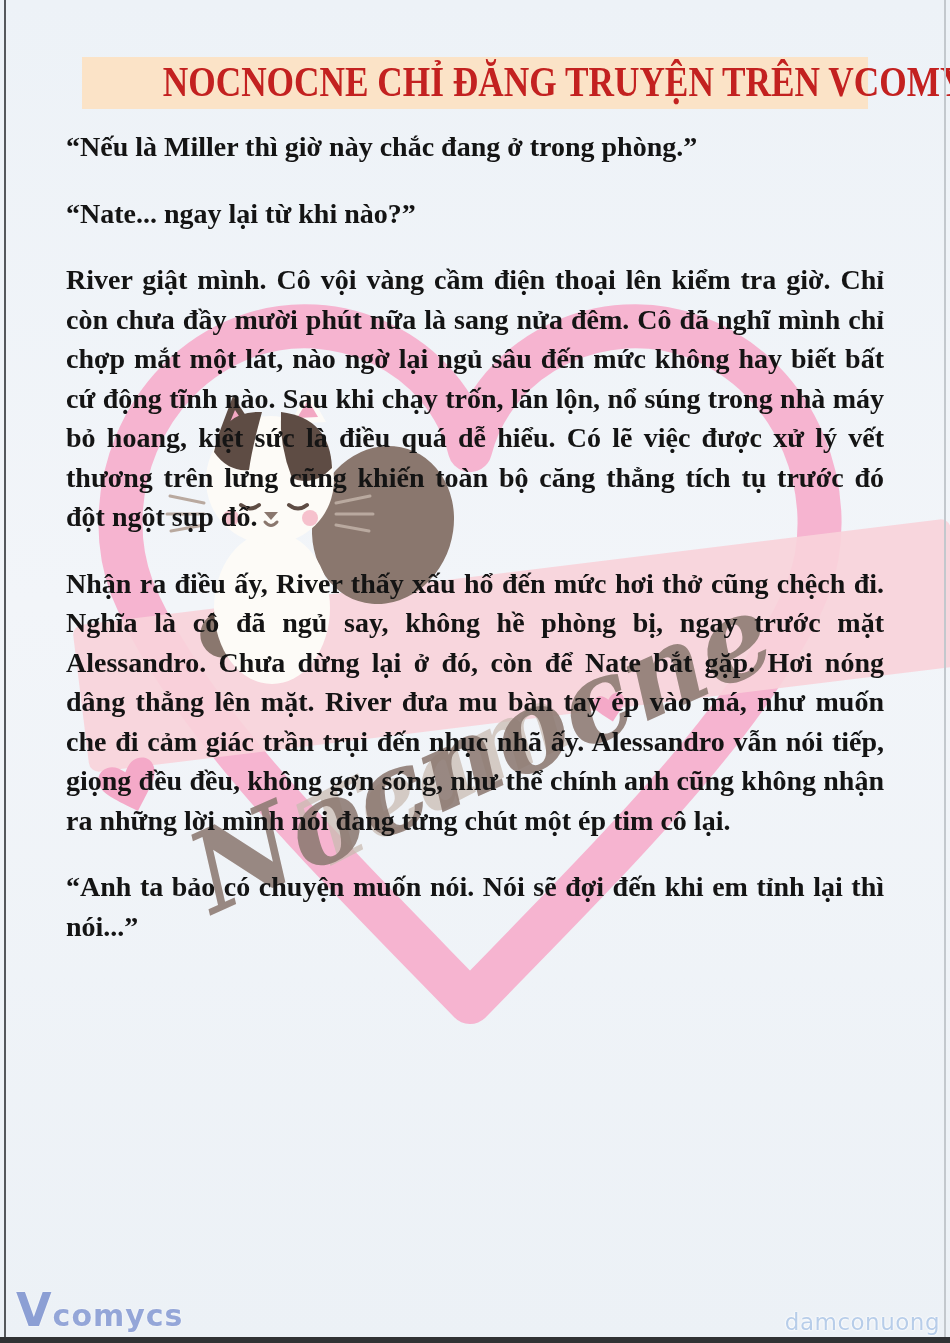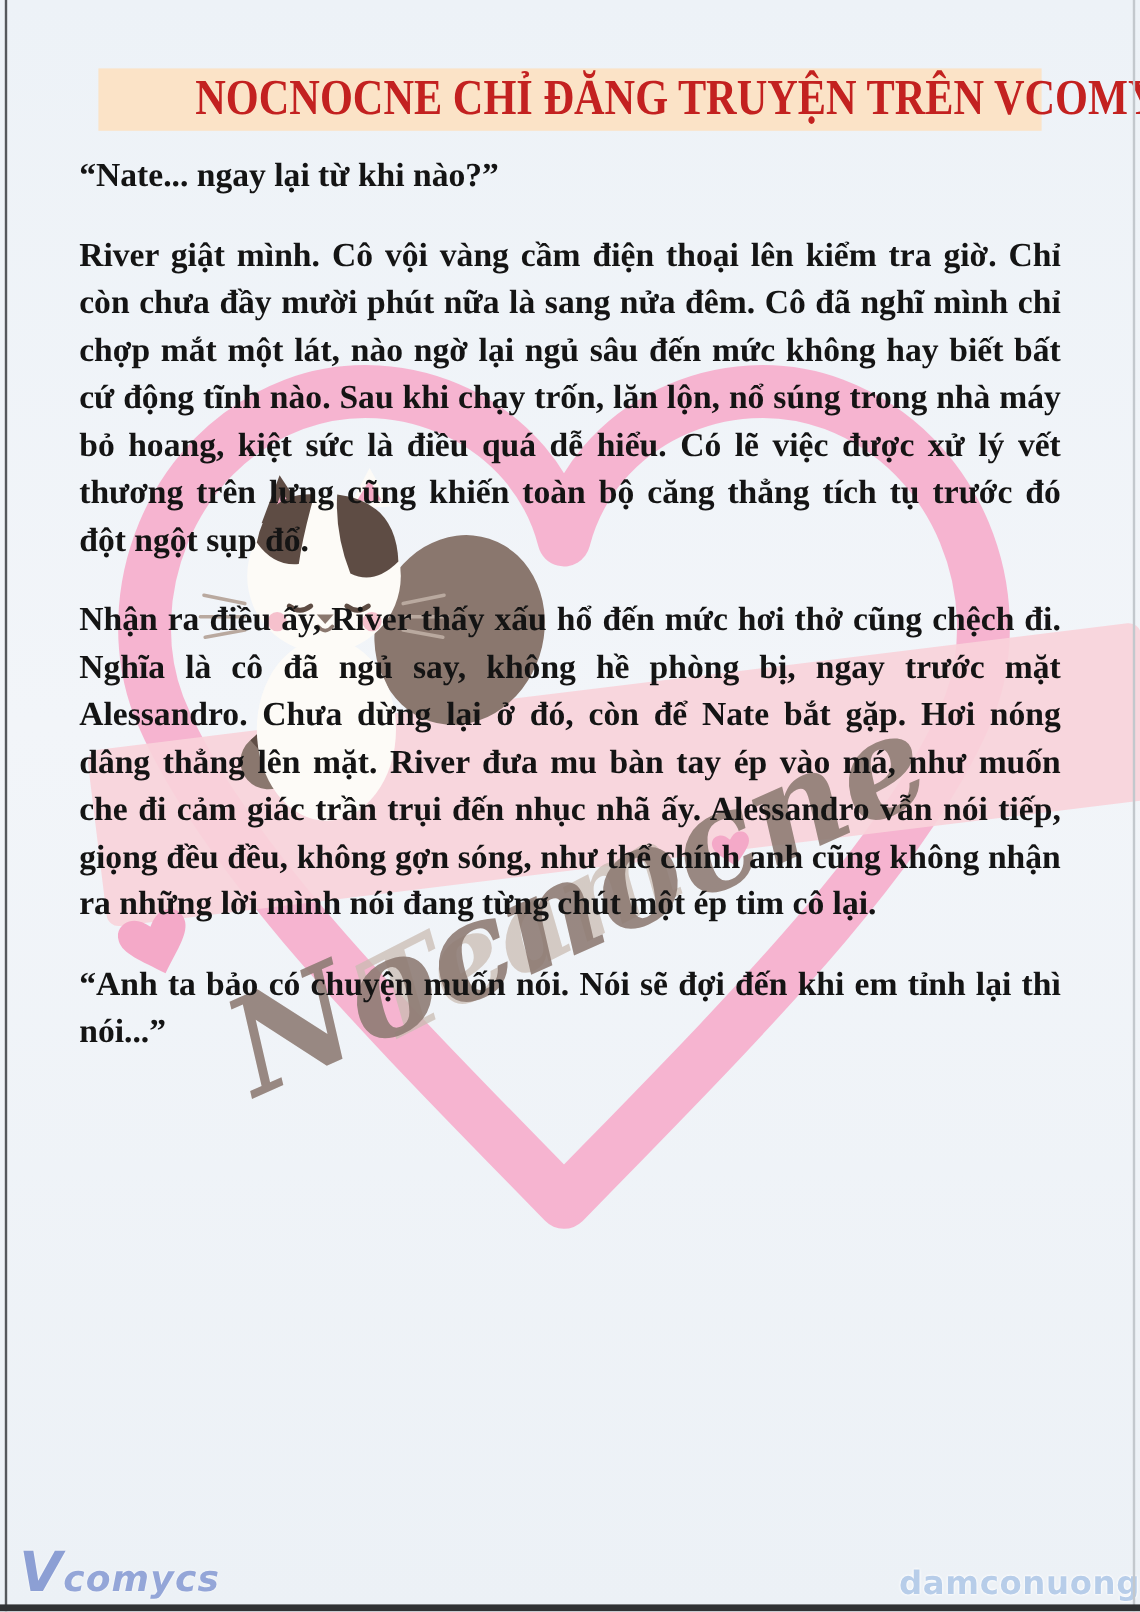--- a/index.html
+++ b/index.html
@@ -21,28 +21,28 @@
     font-weight:bold;font-size:42px;line-height:1.05;color:#c32120;letter-spacing:0;
   }
   .para{
     font-weight:bold;font-size:28px;line-height:39.5px;color:#141414;
     text-align:justify;margin:0 0 27px 0;
   }
   .para.last{margin-bottom:0;}
 
   .vcomycs{
     position:absolute;left:16px;bottom:6px;z-index:2;
-    font-family:"DejaVu Sans", sans-serif;font-style:italic;font-weight:bold;
+    font-family:"DejaVu Sans", sans-serif;font-weight:bold;
     font-size:30px;color:#94a6d8;letter-spacing:1px;display:inline-block;
     text-shadow:0 0 2px rgba(255,255,255,.9);
   }
   .vcomycs::first-letter{font-size:46px;color:#8c9fd4;}
   .credit{
-    position:absolute;right:0;bottom:8px;z-index:2;
-    font-family:"DejaVu Sans", sans-serif;font-weight:bold;font-size:27px;
+    position:absolute;right:10px;bottom:8px;z-index:2;
+    font-family:"DejaVu Sans", sans-serif;font-weight:normal;font-size:23px;
     color:#b7cde9;letter-spacing:.5px;
     text-shadow:0 0 3px #ffffff,0 0 2px #ffffff,0 0 1px #ffffff;
   }
 </style>
 </head>
 <body>
 
 <div class="page">
 
   <svg class="watermark" viewBox="0 0 950 1343" width="950" height="1343" aria-hidden="true">
@@ -110,20 +110,21 @@
 
     <text transform="translate(448,806) rotate(-27)" font-family="'DejaVu Serif', serif" font-style="italic" font-weight="bold" font-size="96" fill="#c9bbb1" opacity="0.72" text-anchor="middle">Team</text>
     <text transform="translate(497,788) rotate(-24)" font-family="'DejaVu Serif', serif" font-style="italic" font-weight="bold" font-size="112" fill="#8d7a72" opacity="0.88" text-anchor="middle">Nocnocne</text>
   </svg>
 
   <div class="content">
     <div class="banner">
       <span class="banner-text">NOCNOCNE CHỈ ĐĂNG TRUYỆN TRÊN VCOMYCS</span>
     </div>
 
+    <p class="para">“Nếu là Miller thì giờ này chắc đang ở trong phòng.”</p>
     <p class="para">“Nate... ngay lại từ khi nào?”</p>
     <p class="para">River giật mình. Cô vội vàng cầm điện thoại lên kiểm tra giờ. Chỉ còn chưa đầy mười phút nữa là sang nửa đêm. Cô đã nghĩ mình chỉ chợp mắt một lát, nào ngờ lại ngủ sâu đến mức không hay biết bất cứ động tĩnh nào. Sau khi chạy trốn, lăn lộn, nổ súng trong nhà máy bỏ hoang, kiệt sức là điều quá dễ hiểu. Có lẽ việc được xử lý vết thương trên lưng cũng khiến toàn bộ căng thẳng tích tụ trước đó đột ngột sụp đổ.</p>
     <p class="para">Nhận ra điều ấy, River thấy xấu hổ đến mức hơi thở cũng chệch đi. Nghĩa là cô đã ngủ say, không hề phòng bị, ngay trước mặt Alessandro. Chưa dừng lại ở đó, còn để Nate bắt gặp. Hơi nóng dâng thẳng lên mặt. River đưa mu bàn tay ép vào má, như muốn che đi cảm giác trần trụi đến nhục nhã ấy. Alessandro vẫn nói tiếp, giọng đều đều, không gợn sóng, như thể chính anh cũng không nhận ra những lời mình nói đang từng chút một ép tim cô lại.</p>
     <p class="para last">“Anh ta bảo có chuyện muốn nói. Nói sẽ đợi đến khi em tỉnh lại thì nói...”</p>
   </div>
 
   <span class="vcomycs">Vcomycs</span>
   <span class="credit">damconuong</span>
 
   <div class="edge-left"></div>

